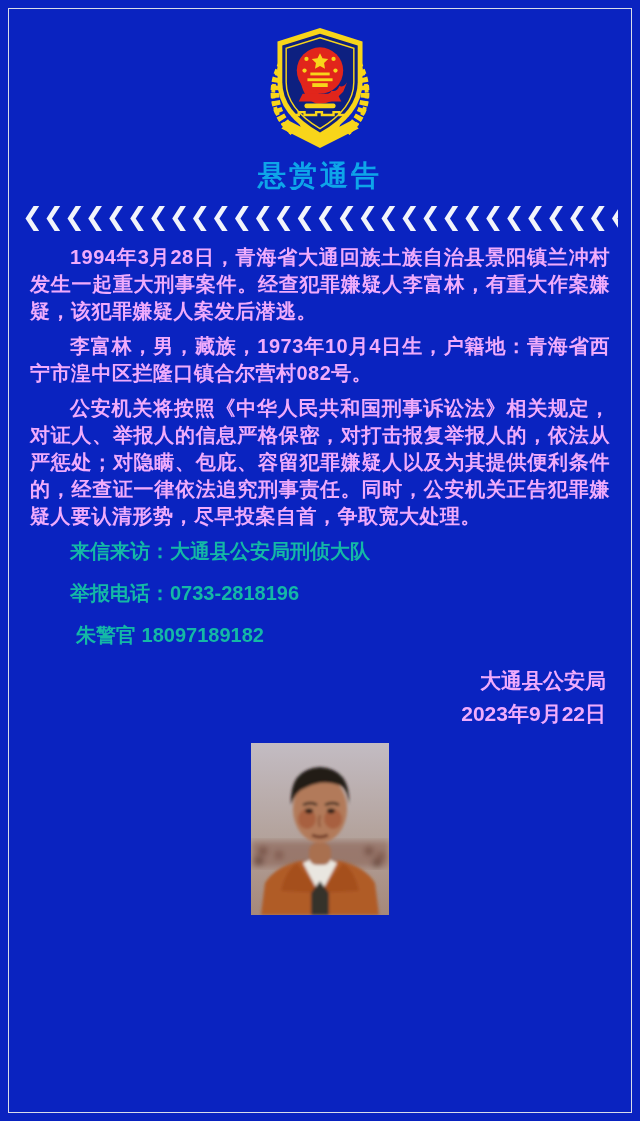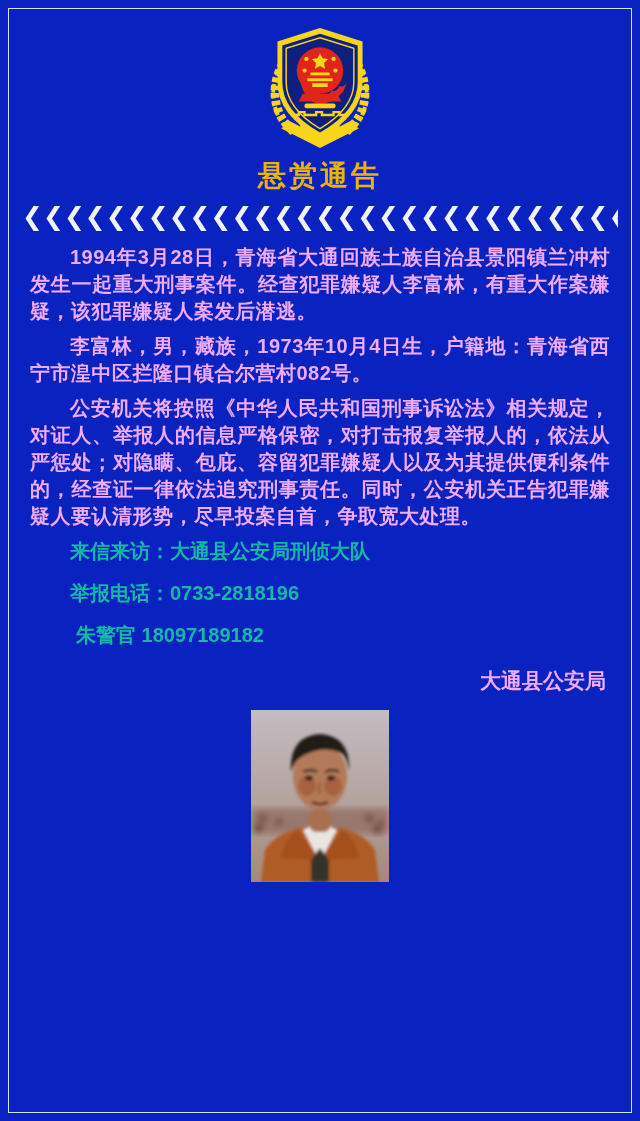--- a/index.html
+++ b/index.html
@@ -11,21 +11,21 @@
     overflow:hidden;
     margin:0 auto;
   }
   .frame{
     position:absolute;inset:8px;
     border:1px solid #d9dcea;
     pointer-events:none;
   }
   .emblem{display:block;width:116px;height:126px;margin:24px auto 0;}
   .title{
-    margin:10px 0 0;text-align:center;color:#eab308;
+    margin:10px 0 0;text-align:center;color:#0ea5e9;
     font-size:28px;font-weight:700;letter-spacing:3px;line-height:32px;
   }
   .divider{
     margin:9px 22px 0;height:30px;line-height:30px;
     color:#f2f4fb;font-size:25px;font-weight:700;
     white-space:nowrap;overflow:hidden;text-align:center;
   }
   .body{
     margin:13px 30px 0;color:#f0abfc;
     font-size:20px;font-weight:700;line-height:27px;
@@ -100,20 +100,21 @@
   </div>
 
   <div class="contact-block">
     <p>来信来访：大通县公安局刑侦大队</p>
     <p>举报电话：0733-2818196</p>
     <p class="officer">朱警官  18097189182</p>
   </div>
 
   <div class="signature">
     <div>大通县公安局</div>
+    <div>2023年9月22日</div>
   </div>
 
 
   <svg class="photo" viewBox="0 0 138 172" xmlns="http://www.w3.org/2000/svg">
     <defs>
       <linearGradient id="bgGrad" x1="0" y1="0" x2="0" y2="1">
         <stop offset="0" stop-color="#c3bcc3"></stop>
         <stop offset="0.55" stop-color="#b3a29b"></stop>
         <stop offset="1" stop-color="#a5887a"></stop>
       </linearGradient>

